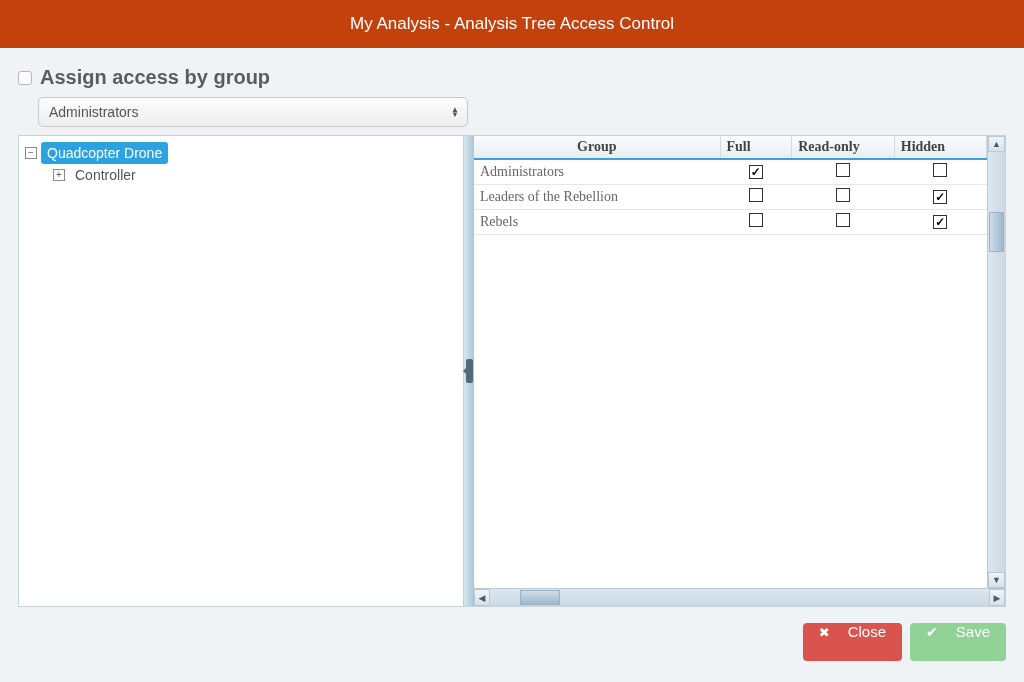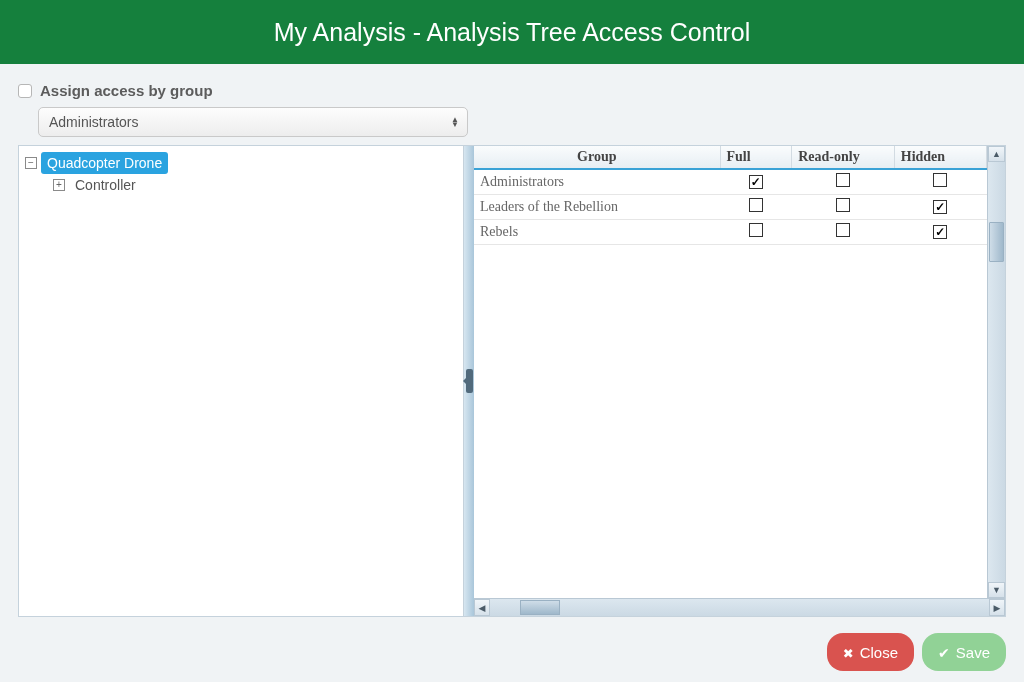--- a/index.html
+++ b/index.html
@@ -5,27 +5,27 @@
   * { box-sizing: border-box; }
   html, body {
     margin: 0; padding: 0;
     width: 1024px; height: 682px;
     font-family: "Helvetica Neue", Arial, sans-serif;
     background: #f0f3f5;
     color: #555;
     overflow: hidden;
   }
   .header {
-    background: #15803d;
-    height: 64px;
+    background: #c2410c;
+    height: 48px;
     display: flex;
     align-items: center;
     justify-content: center;
     color: #fff;
-    font-size: 25px;
+    font-size: 17px;
     font-weight: 400;
   }
   .content {
     padding: 18px 18px 0 18px;
   }
   .assign-row {
     display: flex;
     align-items: center;
     margin-bottom: 8px;
   }
@@ -33,21 +33,21 @@
     width: 14px; height: 14px;
     border: 1px solid #b6b6b6;
     border-radius: 3px;
     background: #fff;
     margin-right: 8px;
     display: inline-block;
   }
   .assign-label {
     font-weight: 600;
     color: #5c5c5c;
-    font-size: 15px;
+    font-size: 20px;
   }
   .group-select {
     margin: 0 0 8px 20px;
     width: 430px;
     height: 30px;
     border: 1px solid #c9c9c9;
     border-radius: 5px;
     background: linear-gradient(#fdfdfd, #ededed);
     display: flex;
     align-items: center;
@@ -219,24 +219,23 @@
 
   .footer {
     display: flex;
     justify-content: flex-end;
     gap: 8px;
     padding: 16px 18px;
   }
   .btn {
     height: 38px;
     padding: 0 16px;
-    border-radius: 16px;
+    border-radius: 4px;
     display: inline-flex;
-    align-items: center;
-    gap: 6px;
+    gap: 18px;
     color: #fff;
     font-size: 15px;
     cursor: pointer;
     border: none;
   }
   .btn-close { background: #d9534f; }
   .btn-save  { background: #91d296; }
   .icon-x::before { content: "✖"; font-size: 13px; }
   .icon-check::before { content: "✔"; font-size: 14px; }
 </style>

